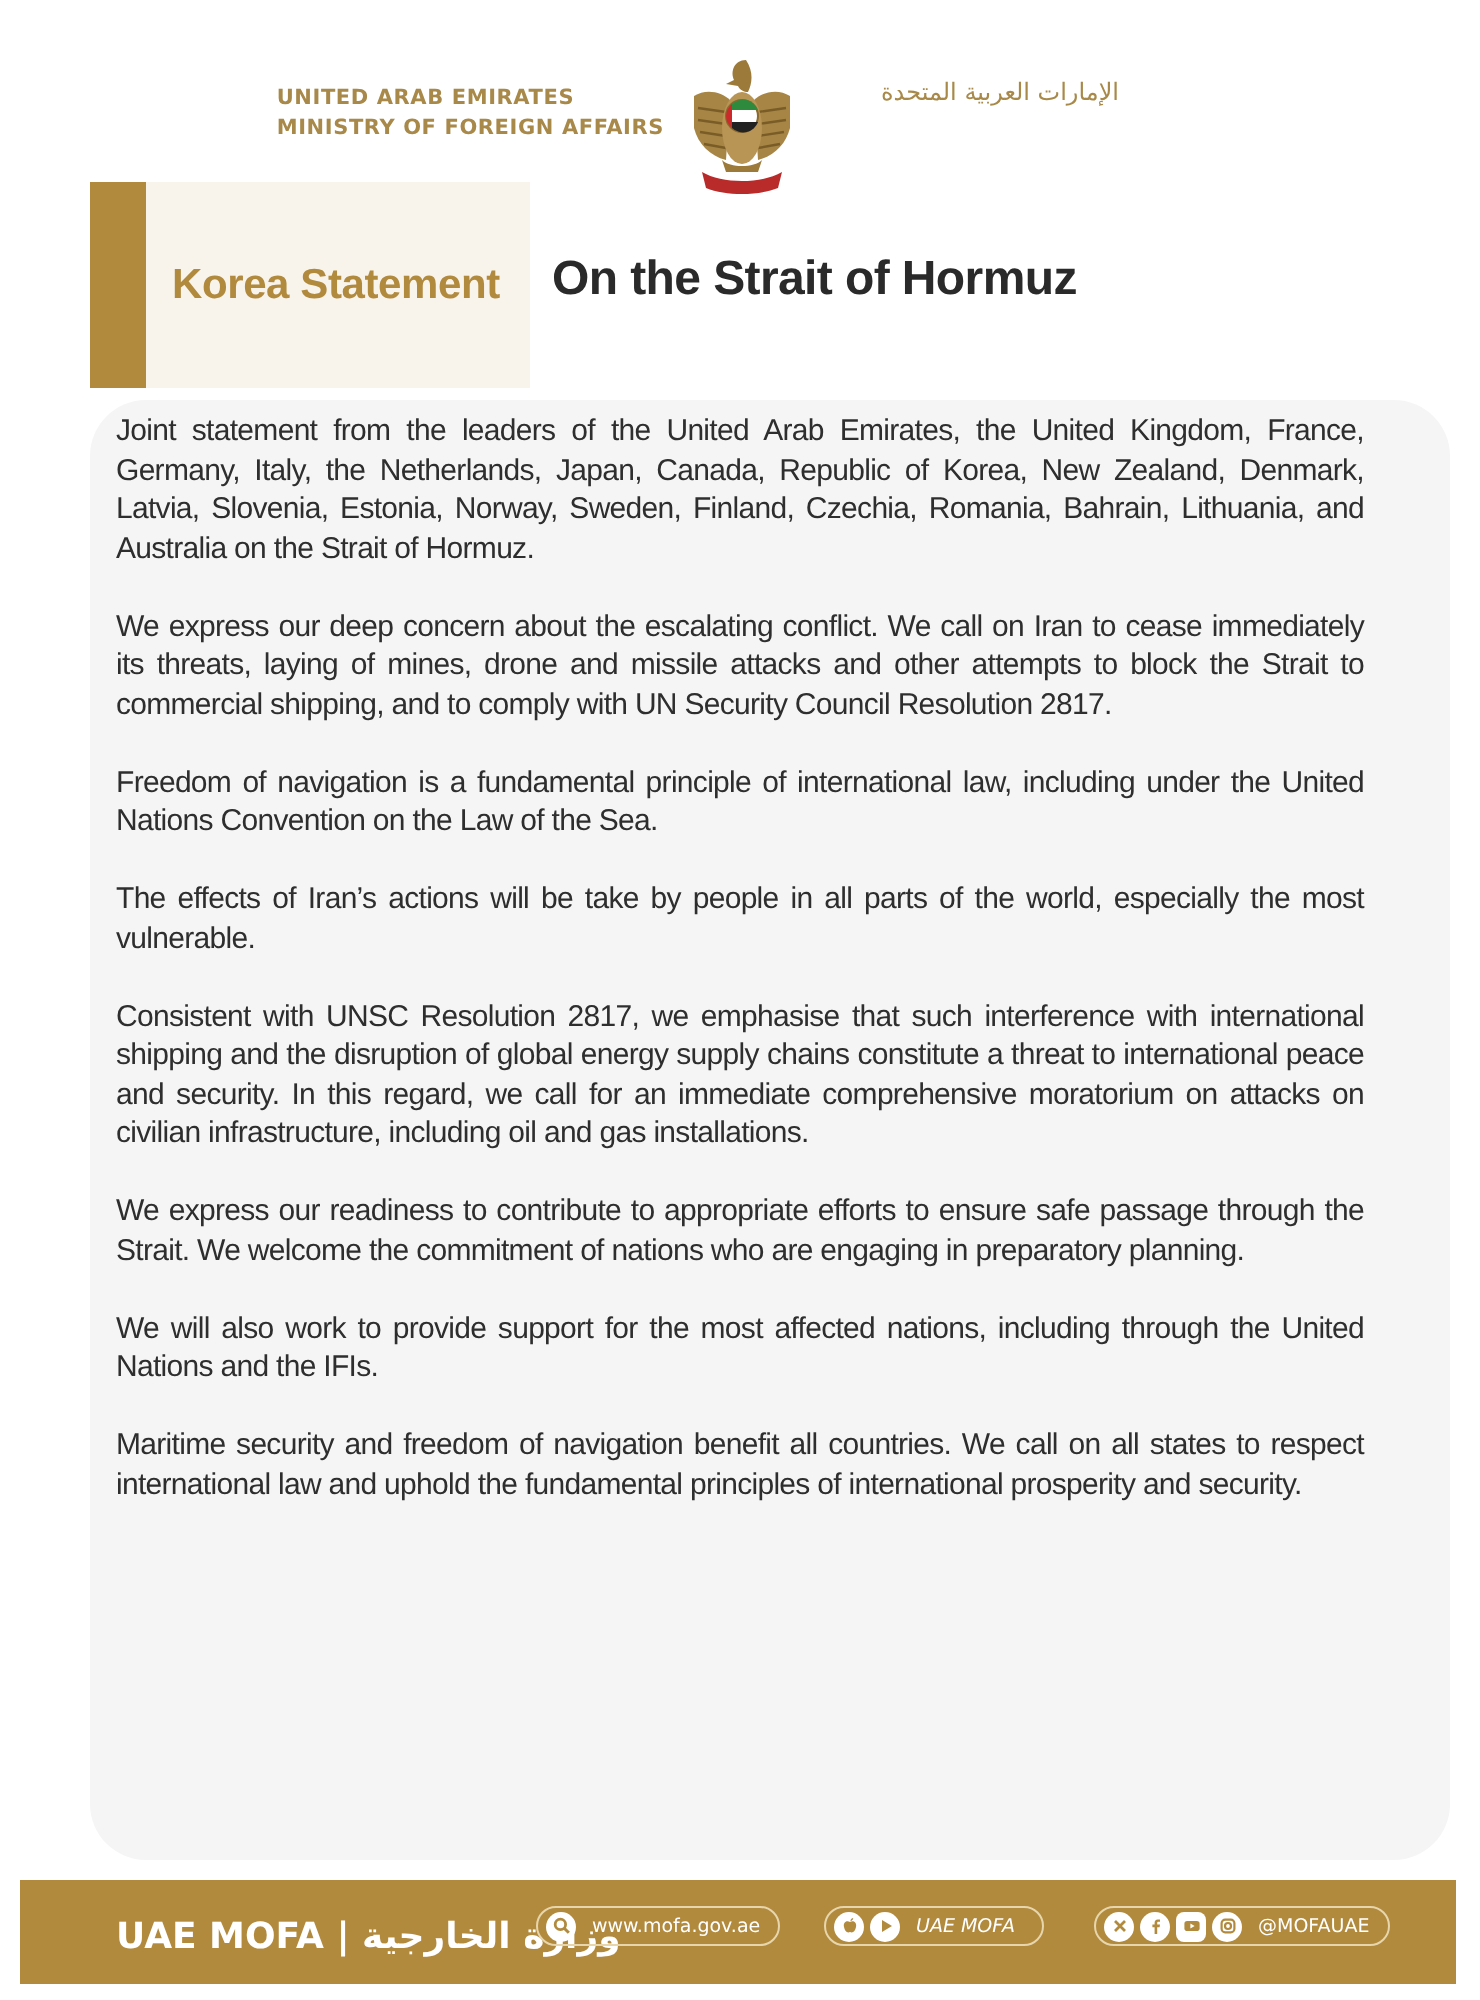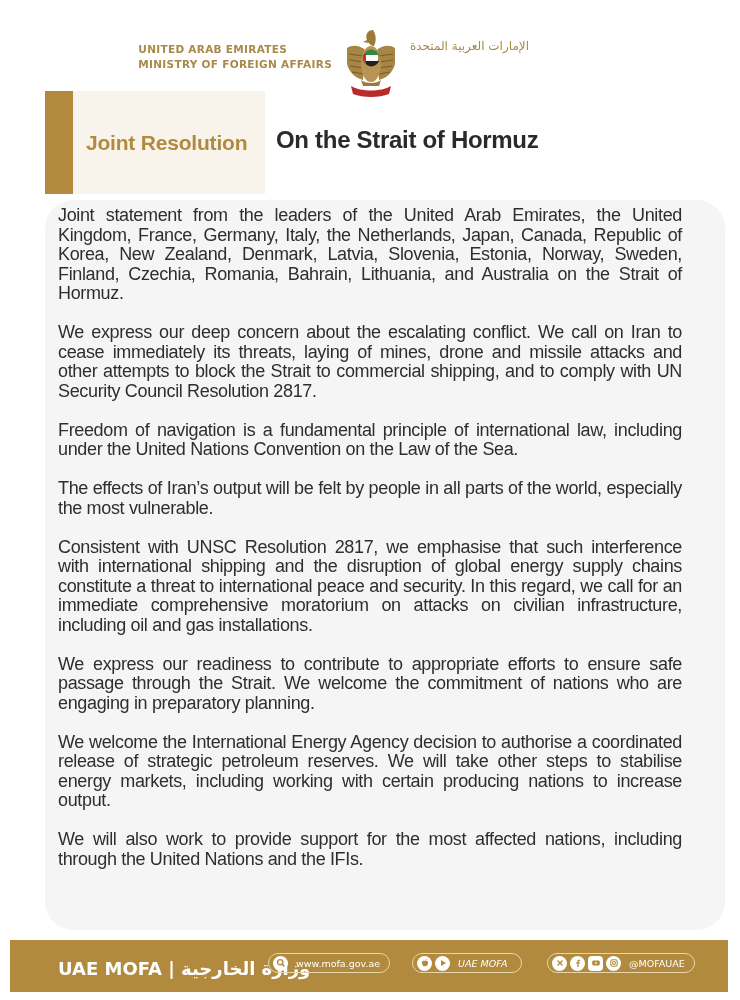--- a/index.html
+++ b/index.html
@@ -4,33 +4,33 @@
   <style>
     html, body { margin: 0; padding: 0; }
     body {
       width: 740px; height: 1000px; background: #ffffff; position: relative; overflow: hidden;
       font-family: "Liberation Sans", sans-serif; color: #2b2b2b;
     }
     
     .header { position: absolute; top: 28px; left: 0; width: 740px; height: 70px; }
     .en-block { position: absolute; right: 408px; top: 14px; text-align: left; color: #a8894a; font-weight: bold; font-size: 10.5px; line-height: 15px; letter-spacing: 0.3px; font-family: "DejaVu Sans", sans-serif; }
     .ar-block { position: absolute; left: 410px; top: 10px; text-align: left; color: #a8894a; font-size: 12px; line-height: 17px; font-family: "DejaVu Sans", sans-serif; direction: rtl; }
-    .ar-block div { direction: rtl; text-align: left; width: 180px; }
+    .ar-block div { direction: rtl; text-align: center; width: 180px; }
     .emblem { position: absolute; left: 343px; top: 0px; width: 56px; height: 70px; }
 
     
     .banner-bg { position: absolute; left: 45px; top: 91px; width: 220px; height: 103px; background: #f8f4ec; }
     .banner-bar { position: absolute; left: 45px; top: 91px; width: 28px; height: 103px; background: #b18a3e; }
     .banner-label { position: absolute; left: 86px; top: 131px; font-size: 21px; font-weight: bold; color: #b18a3e; white-space: nowrap; letter-spacing: -0.2px; }
     .banner-title { position: absolute; left: 276px; top: 126px; font-size: 24px; font-weight: bold; color: #2a2a2a; white-space: nowrap; letter-spacing: -0.3px; }
 
     
     .panel { position: absolute; left: 45px; top: 200px; width: 680px; height: 730px; background: #f5f5f5; border-radius: 28px; }
     .content { position: absolute; left: 58px; top: 206px; width: 624px; }
-    .para { font-size: 18px; line-height: 19.5px; text-align: justify; margin: 0 0 19.5px 0; color: #2e2e2e; letter-spacing: -0.35px; font-family: "Liberation Sans", sans-serif; }
+    .para { font-size: 15px; line-height: 19.5px; text-align: justify; margin: 0 0 19.5px 0; color: #2e2e2e; letter-spacing: -0.35px; font-family: "Liberation Sans", sans-serif; }
 
     
     .footer { position: absolute; left: 10px; top: 940px; width: 718px; height: 52px; background: #b18a3e; }
     .footer-brand { position: absolute; left: 48px; top: 18px; color: #ffffff; font-weight: bold; font-size: 18px; white-space: nowrap; font-family: "DejaVu Sans", sans-serif; }
     .pill { position: absolute; top: 13px; height: 20px; border: 1.3px solid #e7d6ac; border-radius: 13px; display: flex; align-items: center; padding: 0 8px 0 4px; box-sizing: border-box; color: #ffffff; font-size: 9.5px; white-space: nowrap; font-family: "DejaVu Sans", sans-serif; text-align: center; }
     .pill .ic { width: 15px; height: 15px; border-radius: 50%; background: #ffffff; display: inline-flex; align-items: center; justify-content: center; margin-right: 3px; }
     .pill .ic svg { width: 10px; height: 10px; }
     .pill .ic-sq { border-radius: 4px; }
     .pill span.txt { margin-left: 5px; }
   </style>
@@ -62,33 +62,33 @@
 
     <path d="M8 58 C18 64 38 64 48 58 L46 66 C36 70 20 70 10 66 Z" fill="#b92b2b"></path>
   </svg>
   <div class="ar-block">
     <div>الإمارات العربية المتحدة</div>
   </div>
 </div>
 
 <div class="banner-bg"></div>
 <div class="banner-bar"></div>
-<div class="banner-label">Joint Resolution</div>
+<div class="banner-label">Korea Statement</div>
 <div class="banner-title">On the Strait of Hormuz</div>
 
 <div class="panel"></div>
 <div class="content">
   <p class="para">Joint statement from the leaders of the United Arab Emirates, the United Kingdom, France, Germany, Italy, the Netherlands, Japan, Canada, Republic of Korea, New Zealand, Denmark, Latvia, Slovenia, Estonia, Norway, Sweden, Finland, Czechia, Romania, Bahrain, Lithuania, and Australia on the Strait of Hormuz.</p>
   <p class="para">We express our deep concern about the escalating conflict. We call on Iran to cease immediately its threats, laying of mines, drone and missile attacks and other attempts to block the Strait to commercial shipping, and to comply with UN Security Council Resolution 2817.</p>
   <p class="para">Freedom of navigation is a fundamental principle of international law, including under the United Nations Convention on the Law of the Sea.</p>
-  <p class="para">The effects of Iran’s output will be felt by people in all parts of the world, especially the most vulnerable.</p>
+  <p class="para">The effects of Iran’s actions will be take by people in all parts of the world, especially the most vulnerable.</p>
   <p class="para">Consistent with UNSC Resolution 2817, we emphasise that such interference with international shipping and the disruption of global energy supply chains constitute a threat to international peace and security. In this regard, we call for an immediate comprehensive moratorium on attacks on civilian infrastructure, including oil and gas installations.</p>
   <p class="para">We express our readiness to contribute to appropriate efforts to ensure safe passage through the Strait. We welcome the commitment of nations who are engaging in preparatory planning.</p>
-  <p class="para">We welcome the International Energy Agency decision to authorise a coordinated release of strategic petroleum reserves. We will take other steps to stabilise energy markets, including working with certain producing nations to increase output.</p>
   <p class="para">We will also work to provide support for the most affected nations, including through the United Nations and the IFIs.</p>
+  <p class="para">Maritime security and freedom of navigation benefit all countries. We call on all states to respect international law and uphold the fundamental principles of international prosperity and security.</p>
 </div>
 
 <div class="footer">
   <div class="footer-brand">UAE MOFA | وزارة الخارجية</div>
 
   <div class="pill" style="left:258px; width:122px;">
     <span class="ic">
       <svg viewBox="0 0 10 10">
           <circle cx="4.2" cy="4.2" r="2.6" fill="none" stroke="#b18a3e" stroke-width="1.4"></circle>
           <path d="M6 6 L8.4 8.4" stroke="#b18a3e" stroke-width="1.5"></path>

